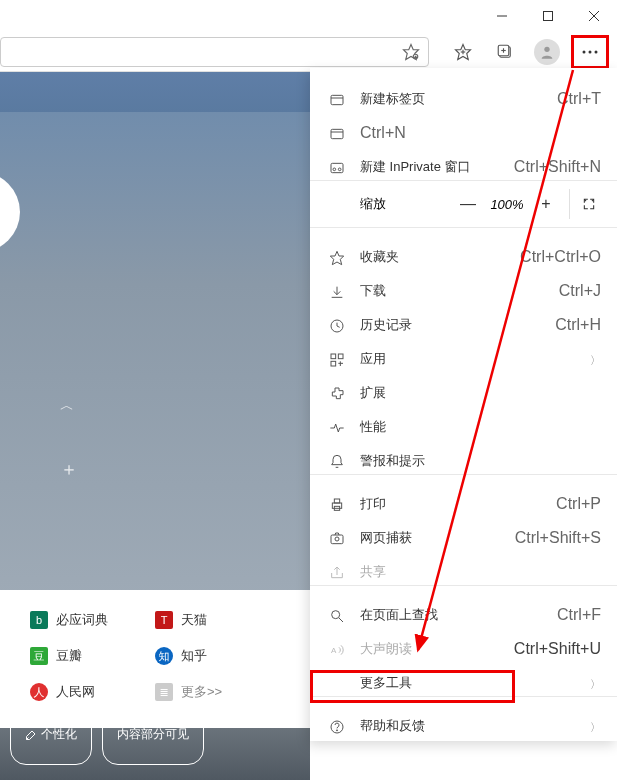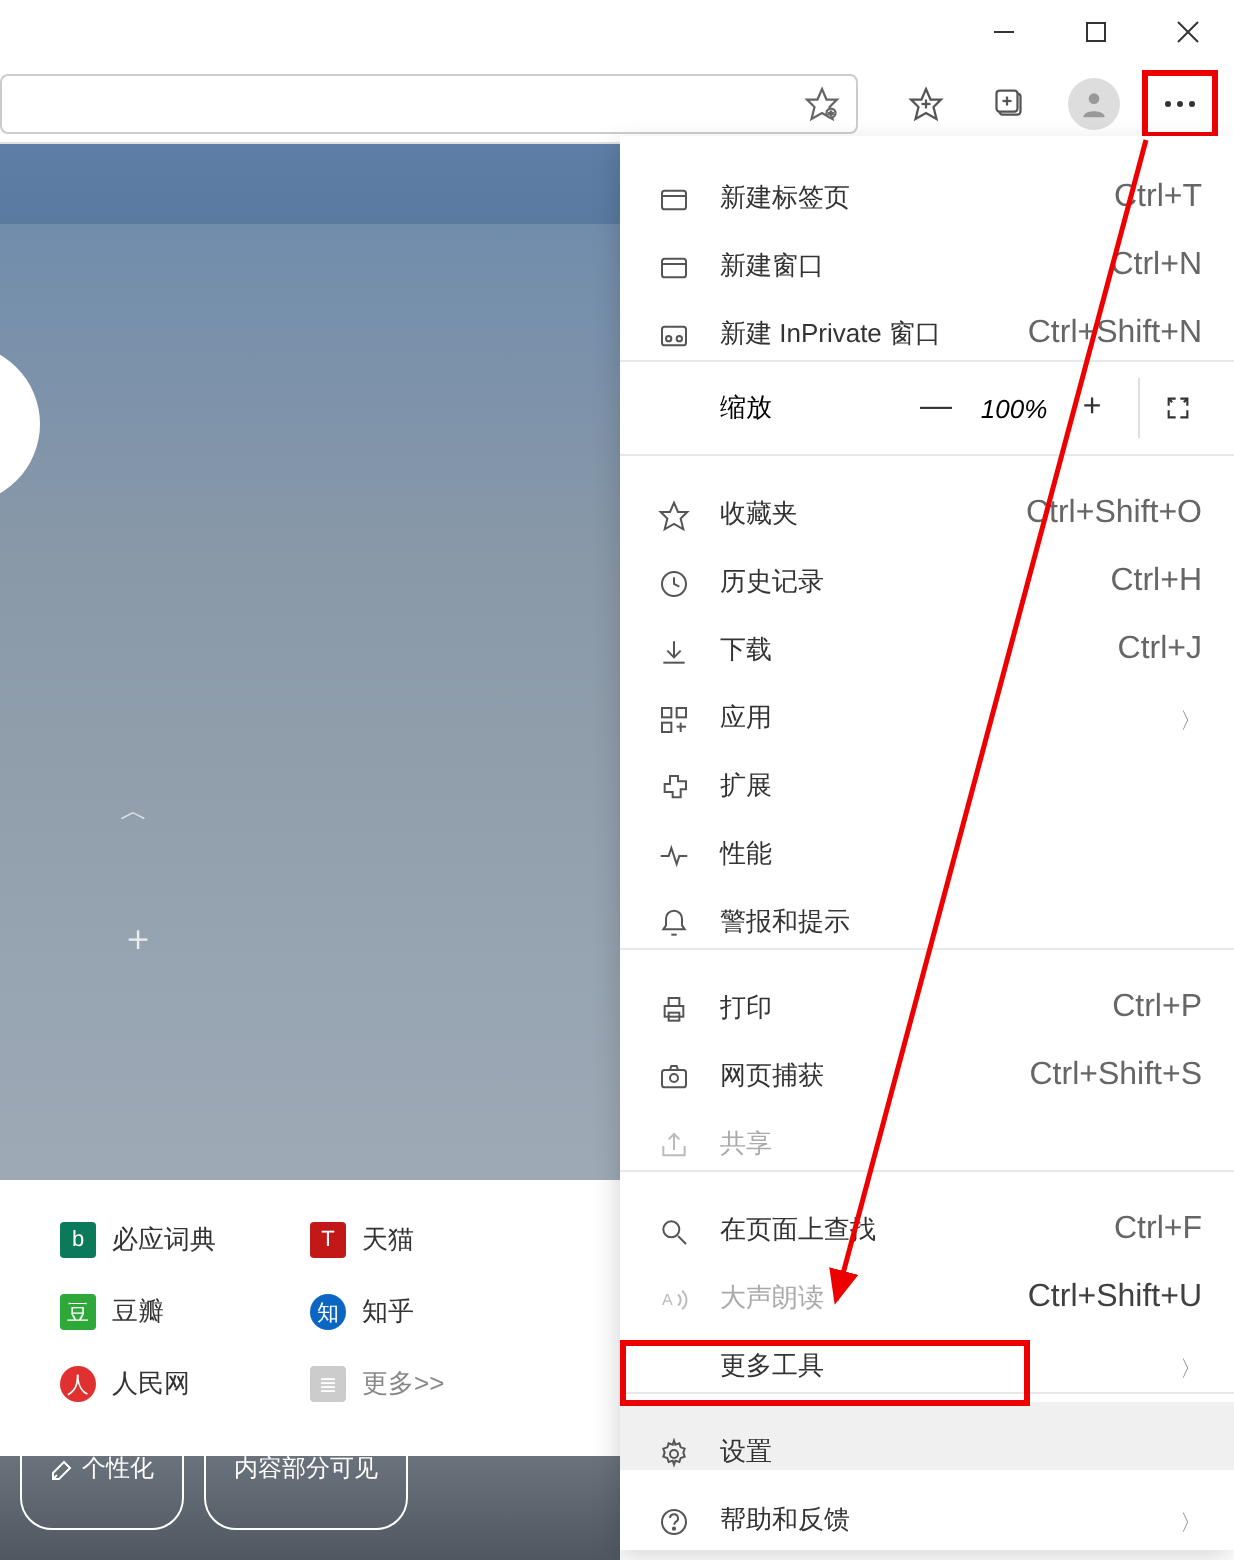--- a/index.html
+++ b/index.html
@@ -182,21 +182,20 @@
     <span class="menu-item-label">新建标签页</span>
     <span class="menu-item-shortcut">Ctrl+T</span>
   </div>
   <div class="menu-item">
     <span class="menu-item-icon">
         <svg width="16" height="16" viewBox="0 0 24 24" fill="none" stroke="currentColor" stroke-width="1.5">
           <rect x="3" y="5" width="18" height="14" rx="2"></rect>
           <line x1="3" y1="9" x2="21" y2="9"></line>
         </svg>
       </span>
-    <span class="menu-item-label">新建窗口</span>
     <span class="menu-item-shortcut">Ctrl+N</span>
   </div>
   <div class="menu-item">
     <span class="menu-item-icon">
         <svg width="16" height="16" viewBox="0 0 24 24" fill="none" stroke="currentColor" stroke-width="1.5">
           <rect x="3" y="5" width="18" height="14" rx="2"></rect>
           <circle cx="8" cy="14" r="2"></circle>
           <circle cx="16" cy="14" r="2"></circle>
         </svg>
       </span>
@@ -220,42 +219,42 @@
     </div>
   </div>
   <div class="menu-sep"></div>
   <div class="menu-item">
     <span class="menu-item-icon">
         <svg width="16" height="16" viewBox="0 0 24 24" fill="none" stroke="currentColor" stroke-width="1.5">
           <polygon points="12,2 15,9 22,9 17,14 19,22 12,18 5,22 7,14 2,9 9,9"></polygon>
         </svg>
       </span>
     <span class="menu-item-label">收藏夹</span>
-    <span class="menu-item-shortcut">Ctrl+Shift+O</span>
-  </div>
-  <div class="menu-item">
-    <span class="menu-item-icon">
-        <svg width="16" height="16" viewBox="0 0 24 24" fill="none" stroke="currentColor" stroke-width="1.5">
-          <circle cx="12" cy="12" r="9"></circle>
-          <polyline points="12,7 12,12 16,14"></polyline>
-        </svg>
-      </span>
-    <span class="menu-item-label">历史记录</span>
-    <span class="menu-item-shortcut">Ctrl+H</span>
+    <span class="menu-item-shortcut">Ctrl+Ctrl+O</span>
   </div>
   <div class="menu-item">
     <span class="menu-item-icon">
         <svg width="16" height="16" viewBox="0 0 24 24" fill="none" stroke="currentColor" stroke-width="1.5">
           <line x1="12" y1="4" x2="12" y2="16"></line>
           <polyline points="7,11 12,16 17,11"></polyline>
           <line x1="4" y1="20" x2="20" y2="20"></line>
         </svg>
       </span>
     <span class="menu-item-label">下载</span>
     <span class="menu-item-shortcut">Ctrl+J</span>
+  </div>
+  <div class="menu-item">
+    <span class="menu-item-icon">
+        <svg width="16" height="16" viewBox="0 0 24 24" fill="none" stroke="currentColor" stroke-width="1.5">
+          <circle cx="12" cy="12" r="9"></circle>
+          <polyline points="12,7 12,12 16,14"></polyline>
+        </svg>
+      </span>
+    <span class="menu-item-label">历史记录</span>
+    <span class="menu-item-shortcut">Ctrl+H</span>
   </div>
   <div class="menu-item">
     <span class="menu-item-icon">
         <svg width="16" height="16" viewBox="0 0 24 24" fill="none" stroke="currentColor" stroke-width="1.5">
           <rect x="3" y="3" width="7" height="7"></rect>
           <rect x="14" y="3" width="7" height="7"></rect>
           <rect x="3" y="14" width="7" height="7"></rect>
           <line x1="17" y1="14" x2="17" y2="21"></line>
           <line x1="14" y1="17" x2="21" y2="17"></line>
         </svg>
@@ -339,29 +338,20 @@
       </span>
     <span class="menu-item-label">大声朗读</span>
     <span class="menu-item-shortcut">Ctrl+Shift+U</span>
   </div>
   <div class="menu-item">
     <span class="menu-item-icon"></span>
     <span class="menu-item-label">更多工具</span>
     <span class="menu-item-chevron">〉</span>
   </div>
   <div class="menu-sep"></div>
-  <div class="menu-item highlighted">
-    <span class="menu-item-icon">
-        <svg width="16" height="16" viewBox="0 0 24 24" fill="none" stroke="currentColor" stroke-width="1.5">
-          <circle cx="12" cy="12" r="3"></circle>
-          <path d="M12 2 l1 3 l3-1 l1 3 l3 1 l-1 3 l1 3 l-3 1 l-1 3 l-3-1 l-1 3 l-1-3 l-3 1 l-1-3 l-3-1 l1-3 l-1-3 l3-1 l1-3 l3 1 Z"></path>
-        </svg>
-      </span>
-    <span class="menu-item-label">设置</span>
-  </div>
   <div class="menu-item">
     <span class="menu-item-icon">
         <svg width="16" height="16" viewBox="0 0 24 24" fill="none" stroke="currentColor" stroke-width="1.5">
           <circle cx="12" cy="12" r="9"></circle>
           <path d="M9 9 a3 3 0 1 1 4 3 l-1 2"></path>
           <circle cx="12" cy="17" r="0.8" fill="currentColor"></circle>
         </svg>
       </span>
     <span class="menu-item-label">帮助和反馈</span>
     <span class="menu-item-chevron">〉</span>

